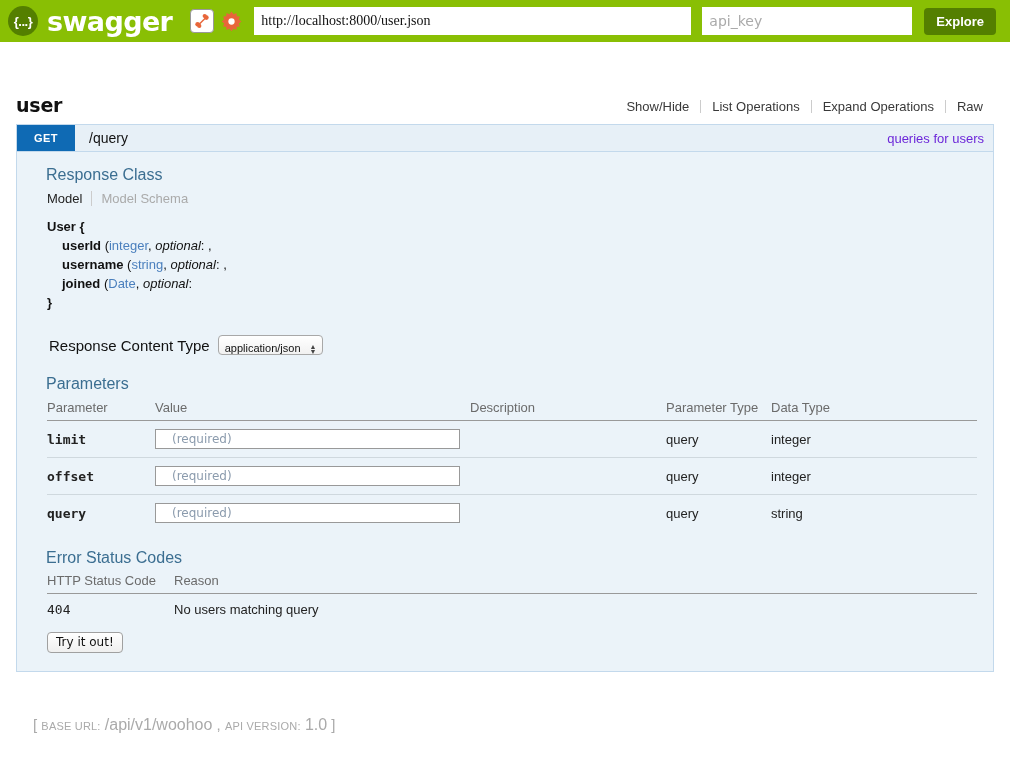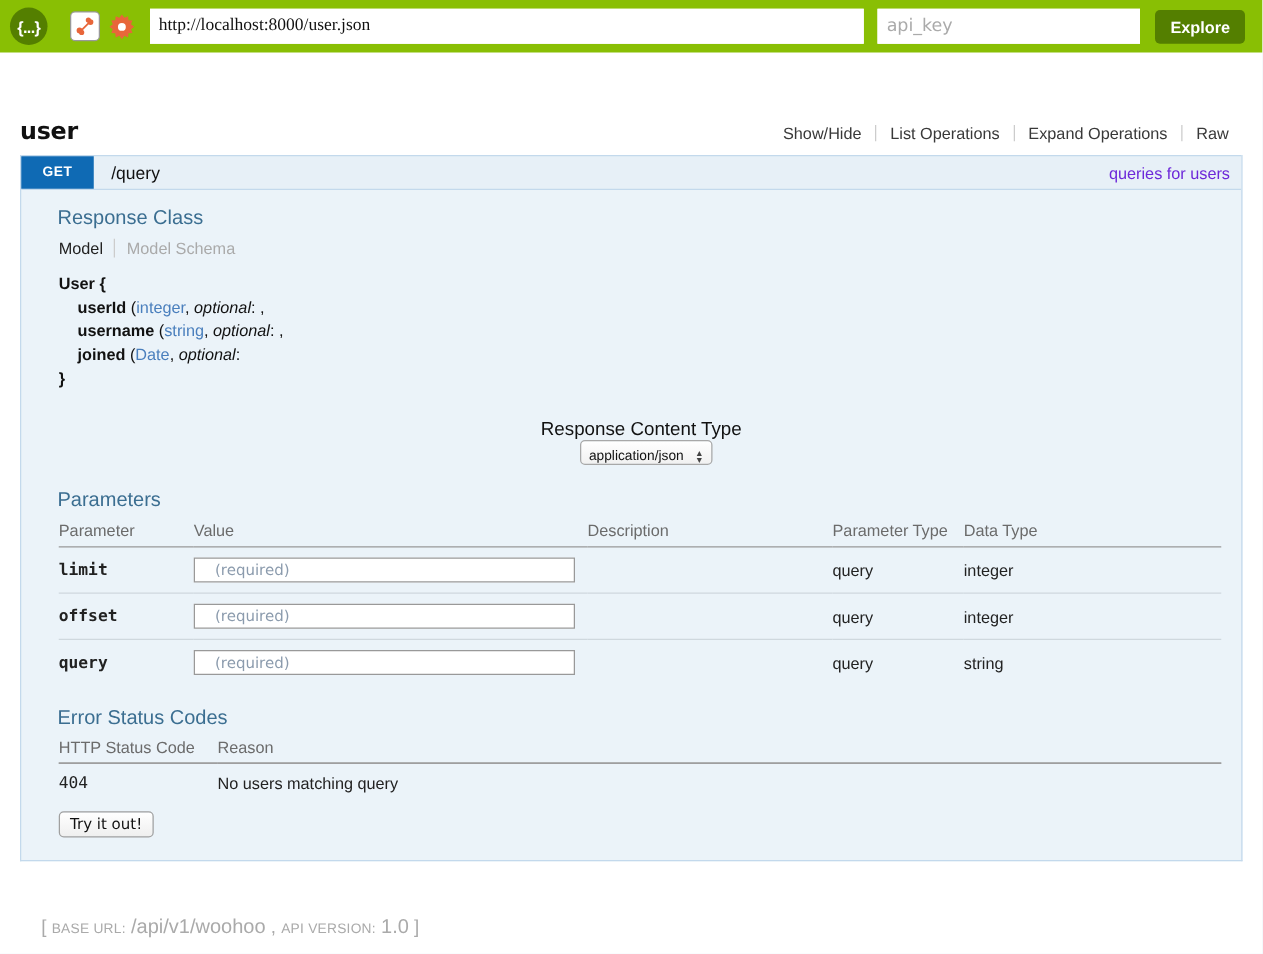--- a/index.html
+++ b/index.html
@@ -208,21 +208,20 @@
   .model-sig .prop { padding-left: 15px; display: block; }
   .model-sig .type { color: #4a7fbd; }
   .model-sig .opt { font-style: italic; }
 
   .resp-ct {
     margin: 23px 0 0 16px;
     display: flex;
     align-items: center;
     font-size: 15px;
     color: #111111;
-    flex-direction: column;
   }
   .ct-select {
     margin-left: 8px;
     background: linear-gradient(#ffffff, #f1f1f1);
     border: 1px solid #a8a8a8;
     border-radius: 4px;
     height: 20px;
     padding: 0 6px;
     display: flex;
     align-items: flex-end;
@@ -314,20 +313,21 @@
   }
   #footer .lbl { font-size: 11px; text-transform: uppercase; letter-spacing: 0.2px; }
   #footer .val { font-size: 16px; }
 </style>
 </head>
 <body>
 
 <div id="topbar">
   <div class="logo-wrap">
     <div class="logo-circle">{...}</div>
+    <div class="logo-text">swagger</div>
   </div>
 
   <div class="icon-btn">
     <svg width="16" height="16" viewBox="0 0 16 16">
       <g fill="#e8663a">
         <circle cx="3.6" cy="11.3" r="2.3"></circle>
         <circle cx="5.3" cy="12.9" r="2.1"></circle>
         <circle cx="12.4" cy="4.6" r="2.3"></circle>
         <circle cx="10.7" cy="3.0" r="2.1"></circle>
         <path d="M4.4 11.0 L11.0 4.4 L12.0 5.4 L5.4 12.0 Z"></path>

